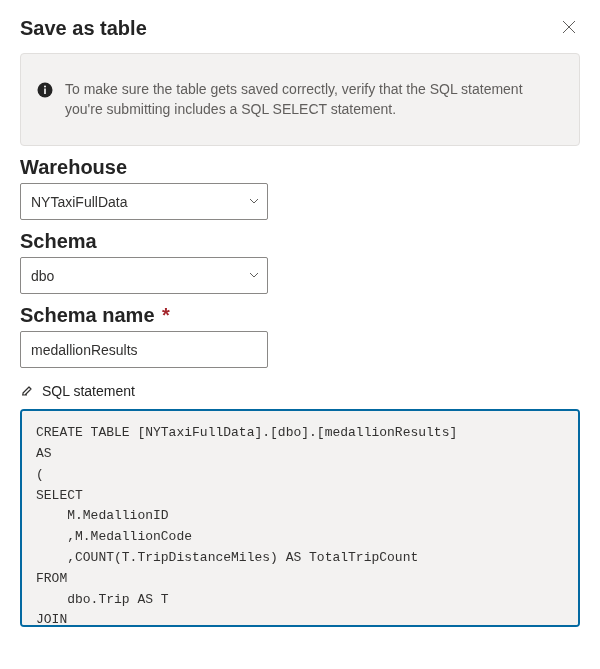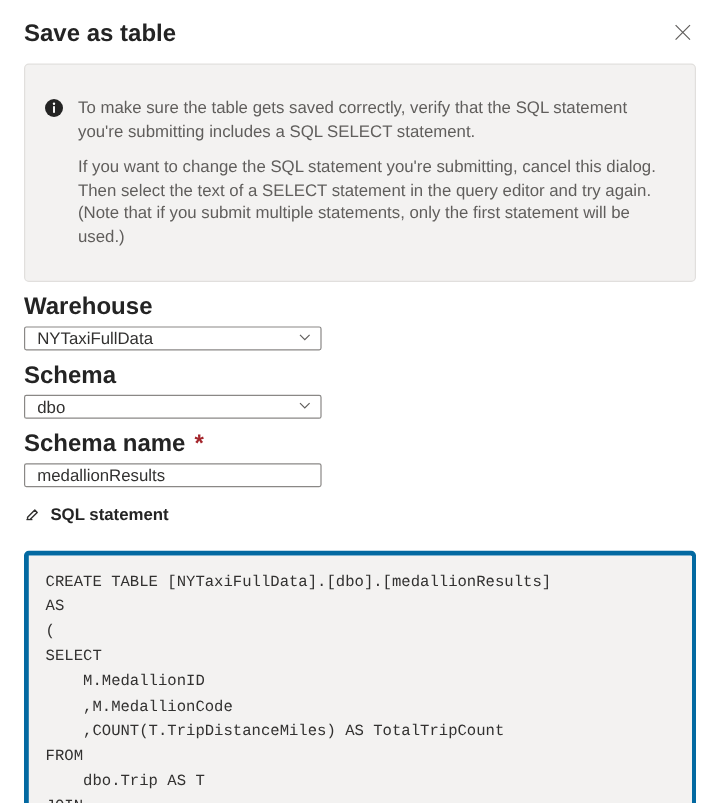--- a/index.html
+++ b/index.html
@@ -64,21 +64,21 @@
     display: block;
     font-size: 20px;
   }
   .required { color: #a4262c; margin-left: 2px; }
   .select-wrap {
     position: relative;
     width: 248px;
   }
   .select, .text-input {
     width: 248px;
-    height: 20px;
+    height: 37px;
     border: 1px solid #8a8886;
     border-radius: 2px;
     padding: 0 28px 0 10px;
     font-size: 14px;
     font-family: inherit;
     background: #fff;
     color: #323130;
     outline: none;
   }
   .text-input { padding-right: 24px; }
@@ -87,28 +87,28 @@
     right: 8px;
     top: 50%;
     transform: translateY(-50%);
     pointer-events: none;
     color: #605e5c;
   }
   .section-header {
     display: flex;
     align-items: center;
     gap: 8px;
-    margin: 14px 0 22px 0;
-    font-weight: 700;
+    margin: 14px 0 10px 0;
+    font-weight: 400;
     color: #242424;
     font-size: 14px;
   }
   .code-box {
     background: #f3f2f1;
-    border: 4px solid #0369a1;
+    border: 2px solid #0369a1;
     border-radius: 4px;
     padding: 12px 14px;
     font-family: Consolas, "Courier New", monospace;
     font-size: 13px;
     line-height: 1.6;
     color: #323130;
     height: 218px;
     overflow-y: auto;
     white-space: pre;
     position: relative;
@@ -135,21 +135,20 @@
   <div class="info-box">
     <span class="info-icon">
       <svg width="16" height="16" viewBox="0 0 16 16">
           <circle cx="8" cy="8" r="7.5" fill="#242424"></circle>
           <rect x="7.2" y="6.5" width="1.6" height="5.5" fill="#fff"></rect>
           <circle cx="8" cy="4.5" r="1" fill="#fff"></circle>
         </svg>
     </span>
     <div class="info-text">
       <p>To make sure the table gets saved correctly, verify that the SQL statement you're submitting includes a SQL SELECT statement.</p>
-      <p>If you want to change the SQL statement you're submitting, cancel this dialog. Then select the text of a SELECT statement in the query editor and try again. (Note that if you submit multiple statements, only the first statement will be used.)</p>
     </div>
   </div>
 
   <div class="field">
     <label class="field-label">Warehouse</label>
     <div class="select-wrap">
       <input type="text" class="select" readonly="" value="NYTaxiFullData" style="">
       <span class="chevron">
         <svg width="12" height="12" viewBox="0 0 12 12">
             <path d="M2 4 L6 8 L10 4" stroke="#605e5c" stroke-width="1" fill="none"></path>

